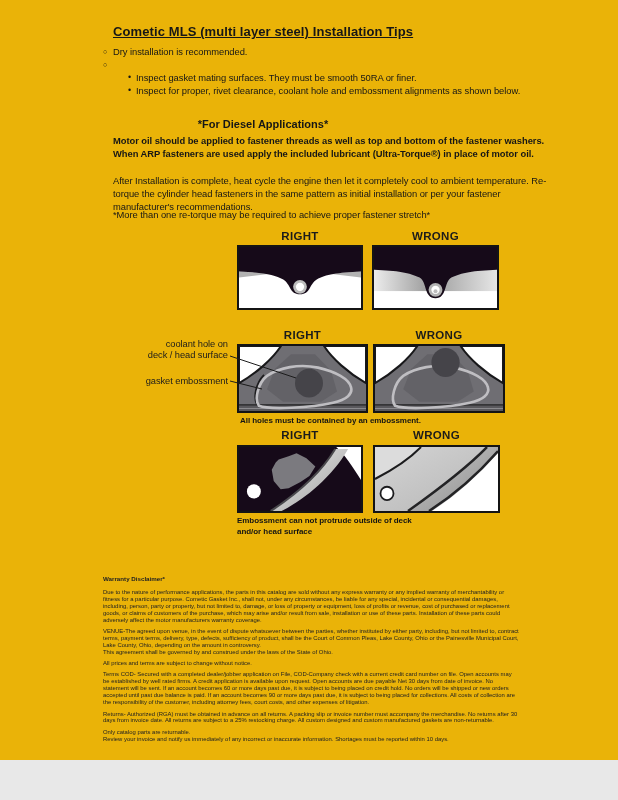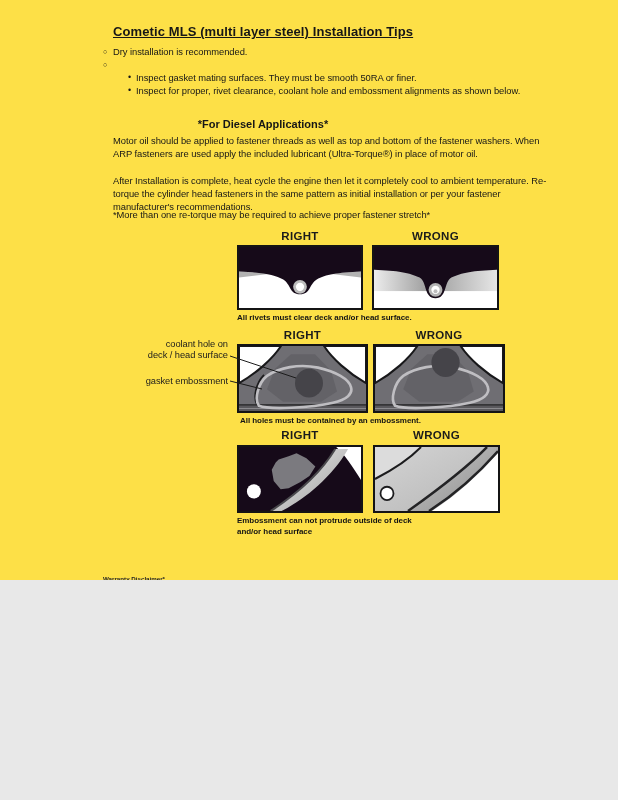--- a/index.html
+++ b/index.html
@@ -1,33 +1,33 @@
 <!DOCTYPE html>
 <html><head>
 <meta charset="utf-8">
 <style>
   html,body{margin:0;padding:0;background:#e8e8e8;}
   #page{
-    position:relative;width:618px;height:580px;background:#fde047;
+    position:relative;width:618px;height:760px;background:#eab308;
     font-family:"Liberation Sans","DejaVu Sans",sans-serif;color:#161616;
     overflow:hidden;margin:0 auto;
   }
   .abs{position:absolute;}
   #doc-title{
     left:113px;top:24px;width:430px;font-size:13px;font-weight:bold;
     text-decoration:underline;letter-spacing:.1px;
   }
   #bullet-list{left:103px;top:45px;width:445px;font-size:9.4px;line-height:13px;letter-spacing:-.05px;}
   .bullet-row{display:flex;}
   .bullet-row .marker{width:10px;flex:0 0 10px;font-size:7px;line-height:13px;}
   .bullet-row.sub{padding-left:25px;}
   .bullet-row.sub .marker{width:8px;flex:0 0 8px;font-size:9px;}
   #diesel-heading{left:113px;top:118px;width:300px;font-size:11px;font-weight:bold;text-align:center;}
   .body-para{left:113px;width:445px;font-size:9.4px;line-height:13px;letter-spacing:-.05px;}
-  #diesel-para1{top:134px;}
+  #diesel-para1{top:134px;font-weight:bold;}
   #diesel-para2{top:174px;}
   #diesel-para3{top:208px;}
   .rw-label{font-size:11.5px;font-weight:bold;text-align:center;letter-spacing:.3px;color:#1b1b1b;}
   .diag{border:2px solid #141414;background:#fff;}
   .diag svg{display:block;width:100%;height:100%;}
   .caption{font-size:8px;font-weight:bold;letter-spacing:-.05px;color:#141414;}
   .prewrap{white-space:pre-line;}
   .side-label{font-size:9.3px;line-height:11px;text-align:right;color:#1b1b1b;letter-spacing:-.05px;}
   #leader-lines{left:0;top:0;width:618px;height:800px;pointer-events:none;}
   #legal{left:103px;top:576px;width:416px;font-size:5.9px;line-height:6.9px;color:#222;}
@@ -87,21 +87,20 @@
         </linearGradient>
       </defs>
       <rect x="0" y="23" width="124" height="22" fill="url(#g1)"></rect>
       <rect x="0" y="45" width="124" height="17" fill="#ffffff"></rect>
       <path d="M0,0 H124 V23 C100,24 88,26 78,31 C70,36 74,52 62,52 C50,52 54,36 46,31 C36,26 24,24 0,23 Z" fill="#160a19"></path>
       <circle cx="62" cy="43.5" r="7" fill="#b3b3b3"></circle>
       <circle cx="62" cy="43.5" r="4.2" fill="#ffffff"></circle>
       <circle cx="62" cy="45" r="2" fill="#bdbdbd"></circle>
     </svg>
   </div>
-  <div class="abs caption" style="left:237px;top:313px;width:280px;">All rivets must clear deck and/or head surface.</div>
 
   <div class="abs rw-label" style="left:237px;top:329px;width:131px;">RIGHT</div>
   <div class="abs rw-label" style="left:373px;top:329px;width:132px;">WRONG</div>
 
   <div class="abs side-label prewrap" style="left:108px;top:339px;width:120px;">coolant hole on
 deck / head surface</div>
   <div class="abs side-label" style="left:108px;top:376px;width:120px;">gasket embossment</div>
 
   <div class="abs diag" style="left:237px;top:344px;width:127px;height:65px;">
     <svg viewBox="0 0 127 63" preserveAspectRatio="none">

